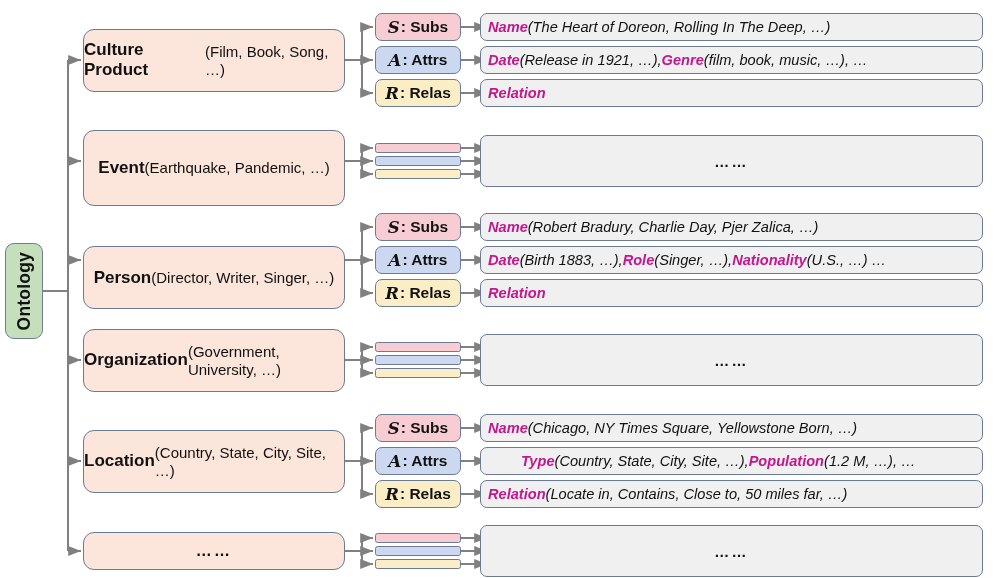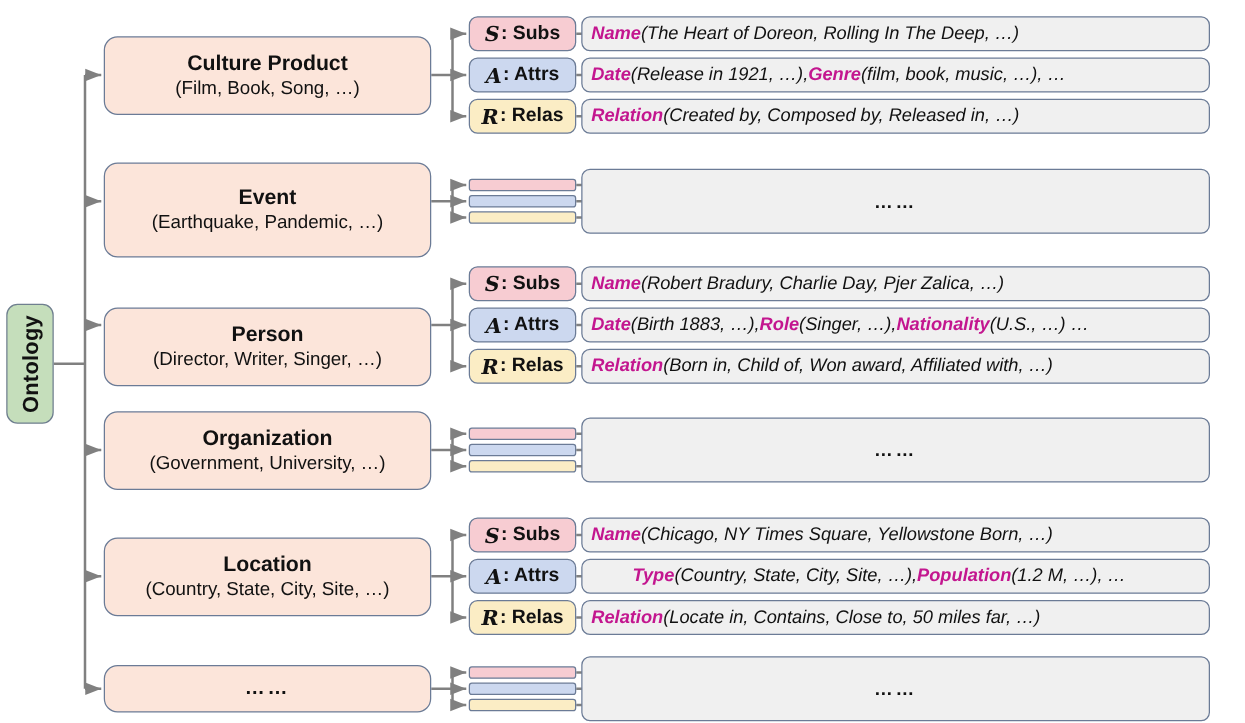--- a/index.html
+++ b/index.html
@@ -21,21 +21,21 @@
   .ontology span{
     writing-mode:vertical-rl;transform:rotate(180deg);
     font-size:17.5px;font-weight:bold;letter-spacing:.2px;color:#111;
   }
 
   
   .entity{
     position:absolute;left:83px;width:262px;
     background:#fce5da;border:1.4px solid #6b7b96;border-radius:11px;
     box-sizing:border-box;
-    display:flex;flex-direction:column;align-items:center;justify-content:center;
+    display:flex;flex-direction:row;align-items:center;justify-content:center;
     line-height:1.16;
   }
   .entity .ttl{font-size:17px;font-weight:bold;color:#111;}
   .entity .sub{font-size:15px;color:#111;margin-top:1px;}
   .entity.solo{justify-content:center;}
   .entity .dots6{font-size:16px;font-weight:bold;letter-spacing:2.2px;color:#111;}
 
   
   .tag{
     position:absolute;left:375px;width:86px;height:28px;
@@ -52,21 +52,21 @@
   .bar{
     position:absolute;left:375px;width:86px;height:10px;
     border:1.2px solid #6b7b96;border-radius:2.5px;box-sizing:border-box;
   }
   .bar.subs{background:#f7ccd2;}
   .bar.attrs{background:#ccd8ef;}
   .bar.relas{background:#fbedc5;}
 
   
   .content{
-    position:absolute;left:465px;width:503px;height:28px;
+    position:absolute;left:480px;width:503px;height:28px;
     background:#f0f0f0;border:1.3px solid #6b7b96;border-radius:7px;
     box-sizing:border-box;display:flex;align-items:center;
     padding:0 0 0 7px;white-space:nowrap;overflow:hidden;
     font-size:14.6px;font-style:italic;color:#111;
   }
   .content.big{height:52px;justify-content:center;padding:0;}
   .content .dots6{font-style:normal;font-weight:bold;font-size:15px;letter-spacing:2.2px;}
   .k{color:#c3168f;font-weight:bold;font-style:italic;}
   .v{font-style:italic;}
 </style>
@@ -167,21 +167,20 @@
         <span class="v"> (Release in 1921, …), </span>
         <span class="k">Genre</span>
         <span class="v"> (film, book, music, …), …</span>
       </div>
       <div class="tag relas" style="top: 79px;">
         <span class="cal">R</span>
         <span>: Relas</span>
       </div>
       <div class="content" style="top: 79px;">
         <span class="k">Relation</span>
-        <span class="v"> (Created by, Composed by, Released in, …)</span>
       </div>
       <div class="entity" style="top: 129.5px; height: 76px;">
         <div class="ttl">Event</div>
         <div class="sub">(Earthquake, Pandemic, …)</div>
       </div>
       <div class="bar subs" style="top: 143px;"></div>
       <div class="bar attrs" style="top: 156px;"></div>
       <div class="bar relas" style="top: 169px;"></div>
       <div class="content big" style="top: 135px;">
         <span class="dots6">……</span>
@@ -209,21 +208,20 @@
         <span class="v"> (Singer, …), </span>
         <span class="k">Nationality</span>
         <span class="v"> (U.S., …) …</span>
       </div>
       <div class="tag relas" style="top: 279px;">
         <span class="cal">R</span>
         <span>: Relas</span>
       </div>
       <div class="content" style="top: 279px;">
         <span class="k">Relation</span>
-        <span class="v"> (Born in, Child of, Won award, Affiliated with, …)</span>
       </div>
       <div class="entity" style="top: 328.5px; height: 63px;">
         <div class="ttl">Organization</div>
         <div class="sub">(Government, University, …)</div>
       </div>
       <div class="bar subs" style="top: 342px;"></div>
       <div class="bar attrs" style="top: 355px;"></div>
       <div class="bar relas" style="top: 368px;"></div>
       <div class="content big" style="top: 334px;">
         <span class="dots6">……</span>

